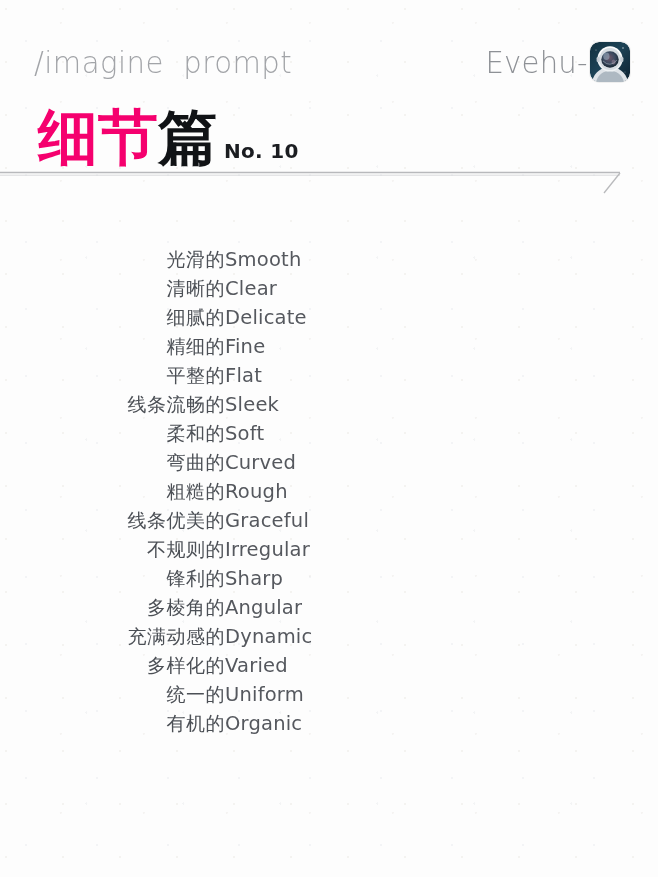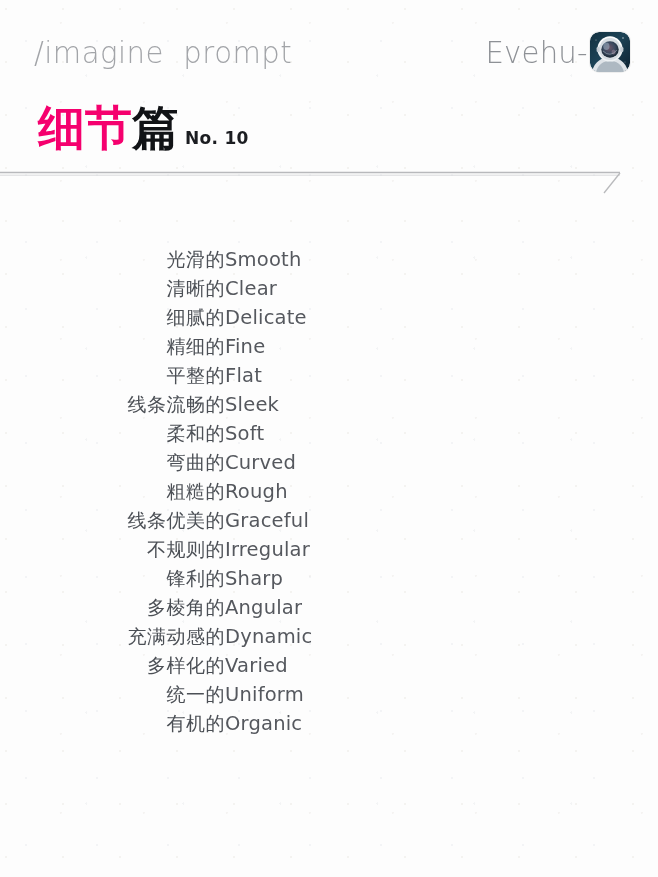--- a/index.html
+++ b/index.html
@@ -24,21 +24,21 @@
       radial-gradient(circle at 37% 61%, rgba(195,200,210,.20) 0 1px, transparent 1.2px),
       radial-gradient(circle at 73% 29%, rgba(205,198,190,.20) 0 1px, transparent 1.2px),
       radial-gradient(circle at 89% 83%, rgba(190,195,205,.18) 0 1px, transparent 1.2px);
     background-size: 57px 53px, 71px 67px, 83px 79px, 97px 91px;
     opacity: .85;
   }
 
   
   .header {
     position: absolute;
-    top: 26px;
+    top: 36px;
     left: 0;
     right: 0;
     height: 52px;
     display: flex;
     align-items: center;
     justify-content: space-between;
     padding: 0 28px 0 34px;
     box-sizing: border-box;
   }
   .imagine-prompt {
@@ -79,30 +79,30 @@
 
   
   .title-row {
     position: absolute;
     top: 108px;
     left: 38px;
     display: flex;
     align-items: baseline;
   }
   .title-cn {
-    font-size: 47px;
+    font-size: 60px;
     font-weight: 700;
     line-height: 1;
-    font-family: Liberation Mono, monospace;
+    font-family: Liberation Sans, sans-serif;
     letter-spacing: 0px;
   }
   .title-cn .pink { color: #f5006e; }
   .title-cn .dark { color: #111316; }
   .title-no {
-    font-size: 17px;
+    font-size: 20px;
     font-weight: 600;
     color: #1b1d21;
     margin-left: 6px;
     font-family: "DejaVu Sans", "Liberation Sans", sans-serif;
     letter-spacing: .3px;
   }
 
   
   .divider-wrap {
     position: absolute;

